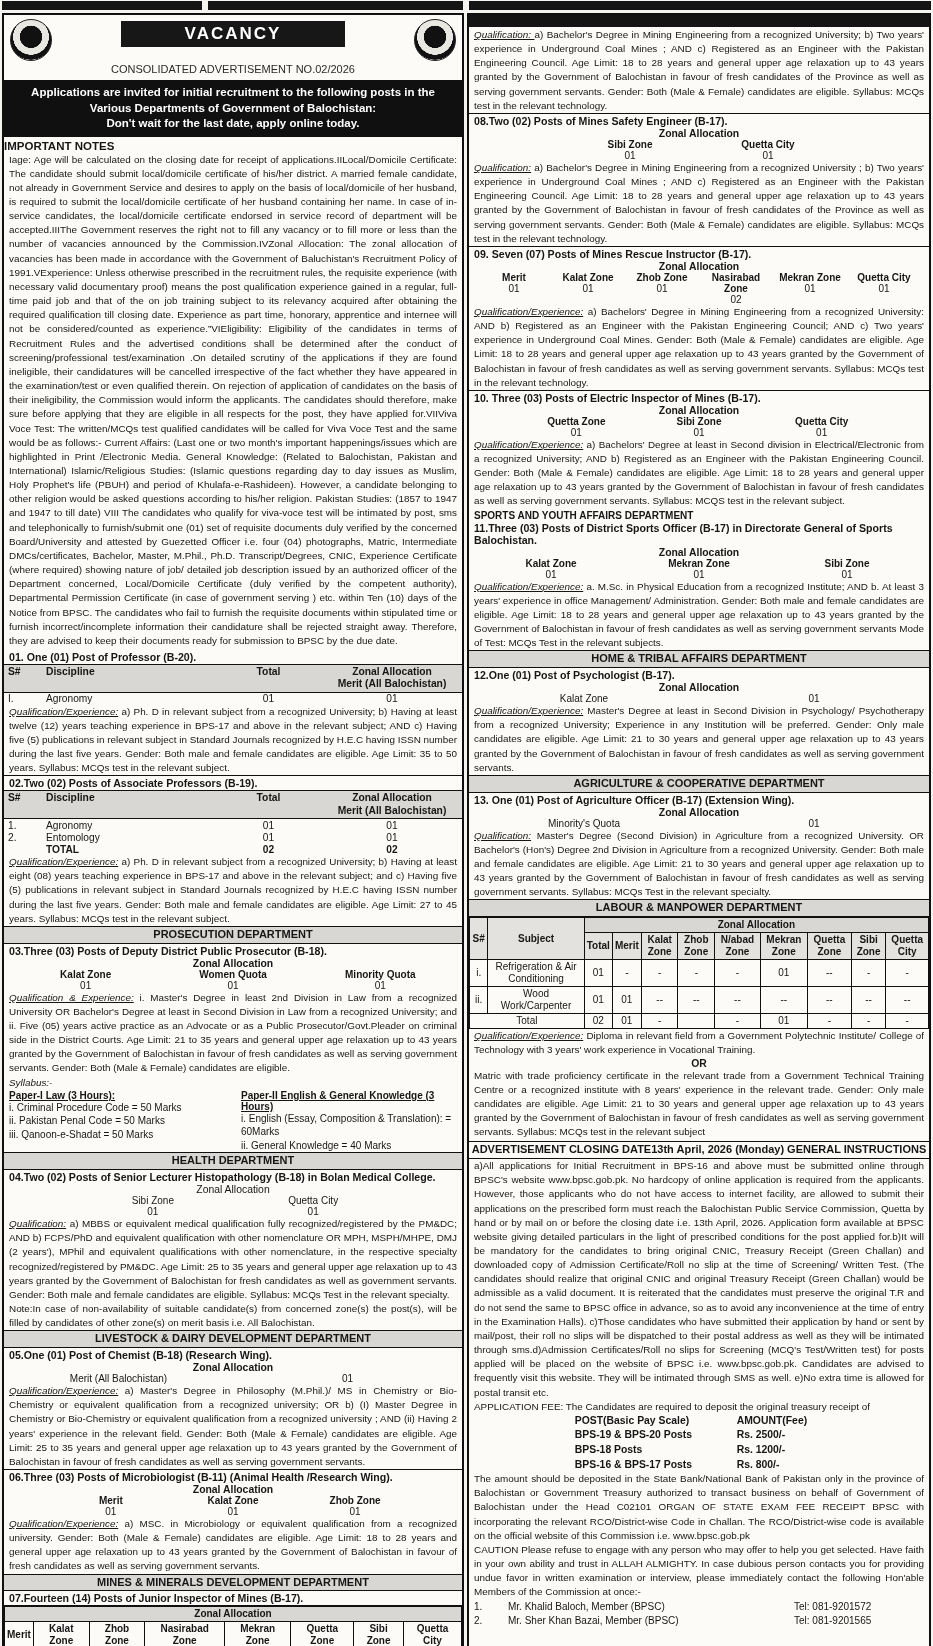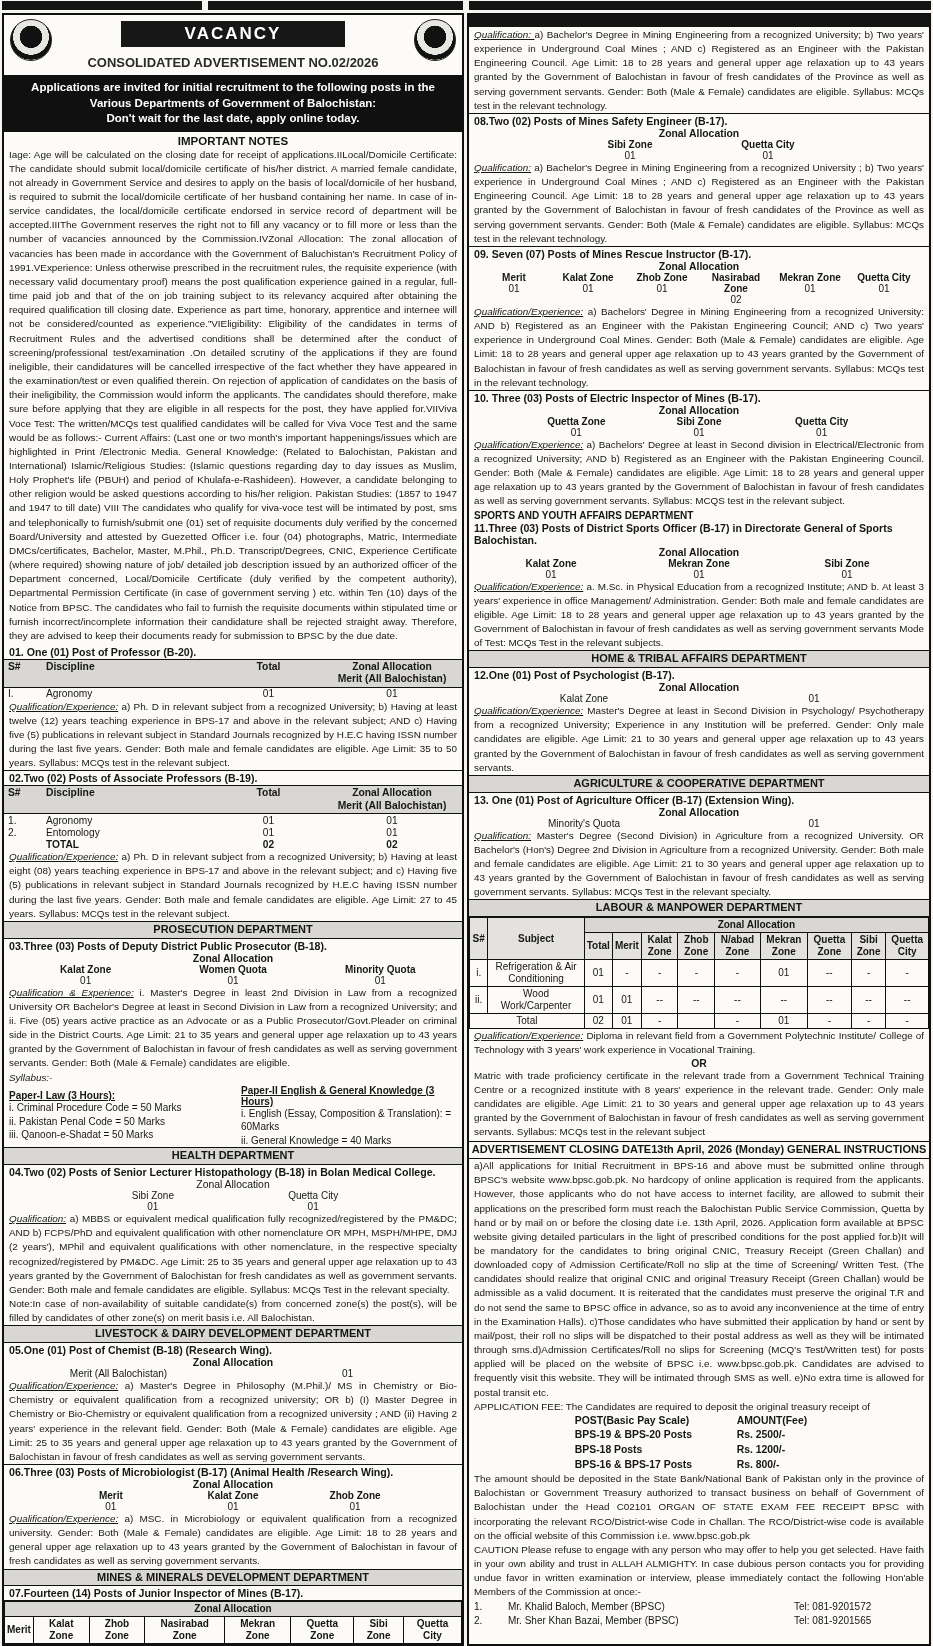--- a/index.html
+++ b/index.html
@@ -13,24 +13,24 @@
   .col-right { flex:1; }
 
   
   .mast { display:flex; align-items:flex-start; padding:4px 6px 0 6px; }
   .emblem { width:40px; height:40px; border-radius:50%;
             background:radial-gradient(circle at 50% 42%, #111 0 36%, #e9e7e1 37% 58%, #111 59% 74%, #e9e7e1 75%);
             border:1px solid #222; flex:0 0 auto; }
   .mast-center { flex:1; text-align:center; }
   .vacancy-box { display:inline-block; background:#171717; color:#fff; font-weight:bold;
                  font-size:17px; letter-spacing:2px; padding:3px 64px; margin-top:2px; }
-  .consolidated { font-weight:bold; font-size:13px; color:#2a2a2a; margin-top:8px; }
+  .consolidated { font-weight:normal; font-size:11px; color:#2a2a2a; margin-top:16px; }
   .invite-banner { background:#101010; color:#fff; font-weight:bold; text-align:center;
                    font-size:11.5px; line-height:1.35; padding:5px 14px; margin-top:5px; }
-  .notes-title { text-align:center; font-weight:bold; font-size:11.5px; padding:3px 0 1px 0; }
+  .notes-title { font-weight:bold; font-size:11.5px; padding:3px 0 1px 0; }
 
   .para { font-size:9.9px; line-height:1.43; text-align:justify; padding:0 5px; }
   .lead { font-weight:normal; font-style:italic; text-decoration:underline; }
   .b { font-weight:normal; }
 
   .dept { background:#d8d7d3; border-top:1.5px solid #101010; border-bottom:1.5px solid #101010;
           text-align:center; font-weight:bold; font-size:11px; padding:1px 2px; line-height:1.25; }
   .dept-plain { font-weight:bold; font-size:10px; padding:1px 5px 0 5px; }
   .post-title { font-weight:bold; font-size:10.6px; padding:1px 5px; border-top:1px solid #101010; }
   .zonal { text-align:center; font-weight:bold; font-size:10.4px; }
@@ -48,21 +48,21 @@
   .agri-row { display:grid; grid-template-columns:38px 165px 115px 1fr; font-size:10.2px; padding:0 4px; }
   .agri-row .c { padding:0.5px 0; }
   .agri-row .ctr { text-align:center; }
   .agri-row.total { font-weight:bold; }
 
   table.grid { border-collapse:collapse; width:100%; font-size:10px; }
   table.grid td, table.grid th { border:1px solid #101010; text-align:center; padding:1px 2px; line-height:1.2; }
   table.grid .hdr { font-weight:bold; background:#e3e2de; }
   table.grid .span-hdr { font-weight:bold; background:#d8d7d3; }
 
-  .syl-cols { display:flex; font-size:10px; padding:0 5px; gap:16px;align-items:center; }
+  .syl-cols { display:flex; font-size:10px; padding:0 5px; gap:16px; }
   .syl-col { flex:1; }
   .syl-title { font-weight:bold; text-decoration:underline; }
   .syl-line { line-height:1.35; }
 
   .fee-grid { display:grid; grid-template-columns:55% 45%; width:64%; margin-left:23%;
               font-weight:bold; font-size:10.4px; line-height:1.4; }
   .members { font-size:10px; padding:0 5px; }
   .member-row { display:grid; grid-template-columns:34px 1fr 130px; line-height:1.45; }
 
   .urdu-strip { background:#141414; height:12px; margin:0 0 1px 0; }
@@ -201,21 +201,21 @@
 
       <div class="dept">LIVESTOCK &amp; DAIRY DEVELOPMENT DEPARTMENT</div>
       <div class="post-title" style="border-top:none">05.One (01) Post of Chemist (B-18) (Research Wing).</div>
       <div class="zonal">Zonal Allocation</div>
       <div class="zone-pair">
         <div>Merit (All Balochistan)</div>
         <div>01</div>
       </div>
       <div class="para"><span class="lead">Qualification/Experience:</span> <span>a) Master's Degree in Philosophy (M.Phil.)/ MS in Chemistry or Bio-Chemistry or equivalent qualification from a recognized university; OR b) (I) Master Degree in Chemistry or Bio-Chemistry or equivalent qualification from a recognized university ; AND  (ii) Having 2 years' experience in the relevant field. Gender: Both (Male &amp; Female) candidates are eligible.  Age Limit: 25 to 35 years and general upper age relaxation up to 43 years granted by the Government of Balochistan in favour of fresh candidates as well as serving government servants.</span></div>
 
-      <div class="post-title">06.Three (03) Posts of Microbiologist (B-17) (Animal Health /Research Wing).</div>
+      <div class="post-title">06.Three (03) Posts of Microbiologist (B-11) (Animal Health /Research Wing).</div>
       <div class="zonal">Zonal Allocation</div>
       <div class="zones" style="width:80%;margin:0 auto">
         <div class="zone">
             <div class="zname">Merit</div>
             <div>01</div>
           </div>
         <div class="zone">
             <div class="zname">Kalat Zone</div>
             <div>01</div>
           </div>

